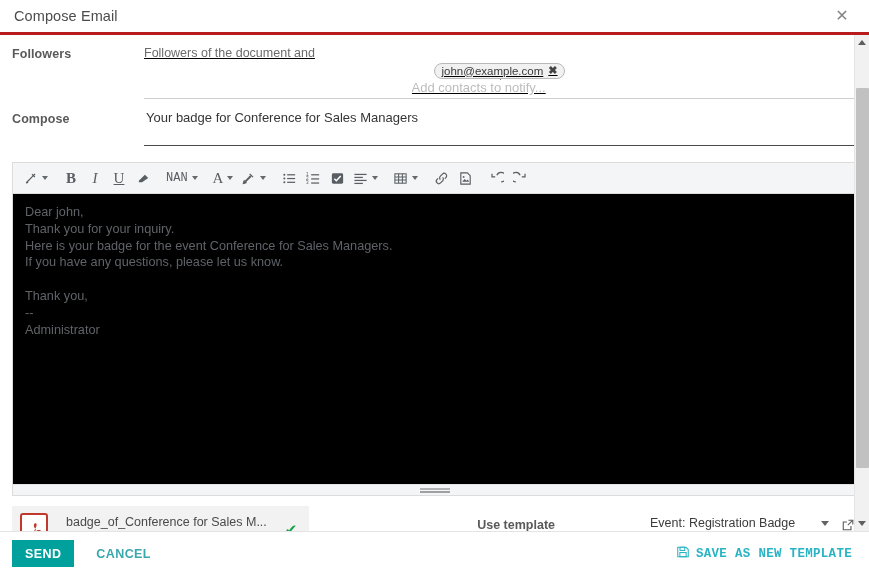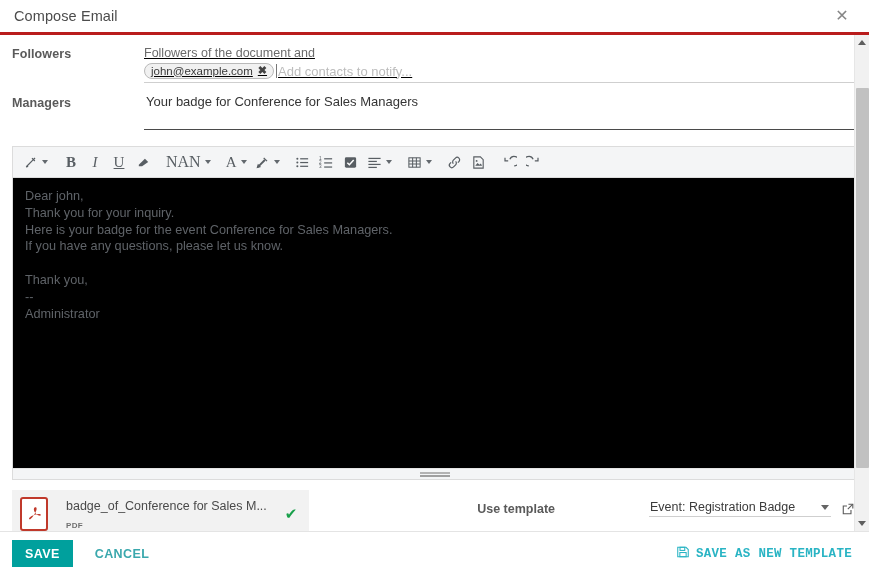--- a/index.html
+++ b/index.html
@@ -87,20 +87,21 @@
     line-height: 16px;
     padding-top: 2px;
   }
   .recipients-input-line {
     border-bottom: 1px solid #cfcfcf;
     padding: 1px 0 3px 0;
     display: flex;
     align-items: center;
     min-height: 20px;
     margin-top: 1px;
+    flex-direction: column;
   }
   .chip {
     display: inline-flex;
     align-items: center;
     gap: 5px;
     border: 1px solid #b9b9b9;
     border-radius: 9px;
     background: #f1f1f1;
     padding: 0px 6px 1px 6px;
     font-size: 11.5px;
@@ -172,21 +173,21 @@
     height: 25px;
     min-width: 24px;
     padding: 0 4px;
     color: #585e63;
     cursor: pointer;
     background: none;
     border: none;
     font-family: "Liberation Serif", serif;
     font-size: 14px;
   }
-  .tb-btn.sans { font-family: Liberation Serif, serif; font-size: 16px; }
+  .tb-btn.sans { font-family: Liberation Mono, monospace; font-size: 12px; }
   .tb-caret {
     width: 0; height: 0;
     border-left: 3.5px solid transparent;
     border-right: 3.5px solid transparent;
     border-top: 4px solid #63696e;
     margin-left: 4px;
     display: inline-block;
   }
   .tb-sep { width: 7px; }
   .tb-btn svg { display: block; }
@@ -425,21 +426,21 @@
               <span>john@example.com</span>
               <span class="chip-remove">✖</span>
             </span>
             <span class="caret-bar"></span>
             <input class="ghost-input" type="text" placeholder="Add contacts to notify..." style="">
           </div>
         </div>
       </div>
 
       <div class="field-row subject-row">
-        <div class="field-label">Managers</div>
+        <div class="field-label">Compose</div>
         <div class="field-control">
           <input class="subject-input" type="text" value="Your badge for Conference for Sales Managers" style="">
         </div>
       </div>
 
       <div class="editor-wrap">
         <div class="editor-toolbar">
 
           <button class="tb-btn">
             <svg width="15" height="15" viewBox="0 0 16 16" fill="none" stroke="#585e63" stroke-width="1.3">
@@ -628,21 +629,21 @@
       <span class="scroll-space">
         <span class="scroll-thumb"></span>
       </span>
       <span class="scroll-arrow">
         <span class="arrow-down"></span>
       </span>
     </div>
   </div>
 
   <div class="modal-footer">
-    <button class="btn-send">SAVE</button>
+    <button class="btn-send">SEND</button>
     <button class="btn-cancel">CANCEL</button>
     <button class="btn-save-template">
       <span>
         <svg width="14" height="14" viewBox="0 0 16 16" fill="none" stroke="#29b4c4" stroke-width="1.2">
           <path d="M2 2.6 H11.4 L14 5.2 V13.4 H2 Z"></path>
           <rect x="4.6" y="2.6" width="5.4" height="3.6"></rect>
           <rect x="4.4" y="8.6" width="7.2" height="4.8"></rect>
         </svg>
       </span>
       <span>SAVE AS NEW TEMPLATE</span>

